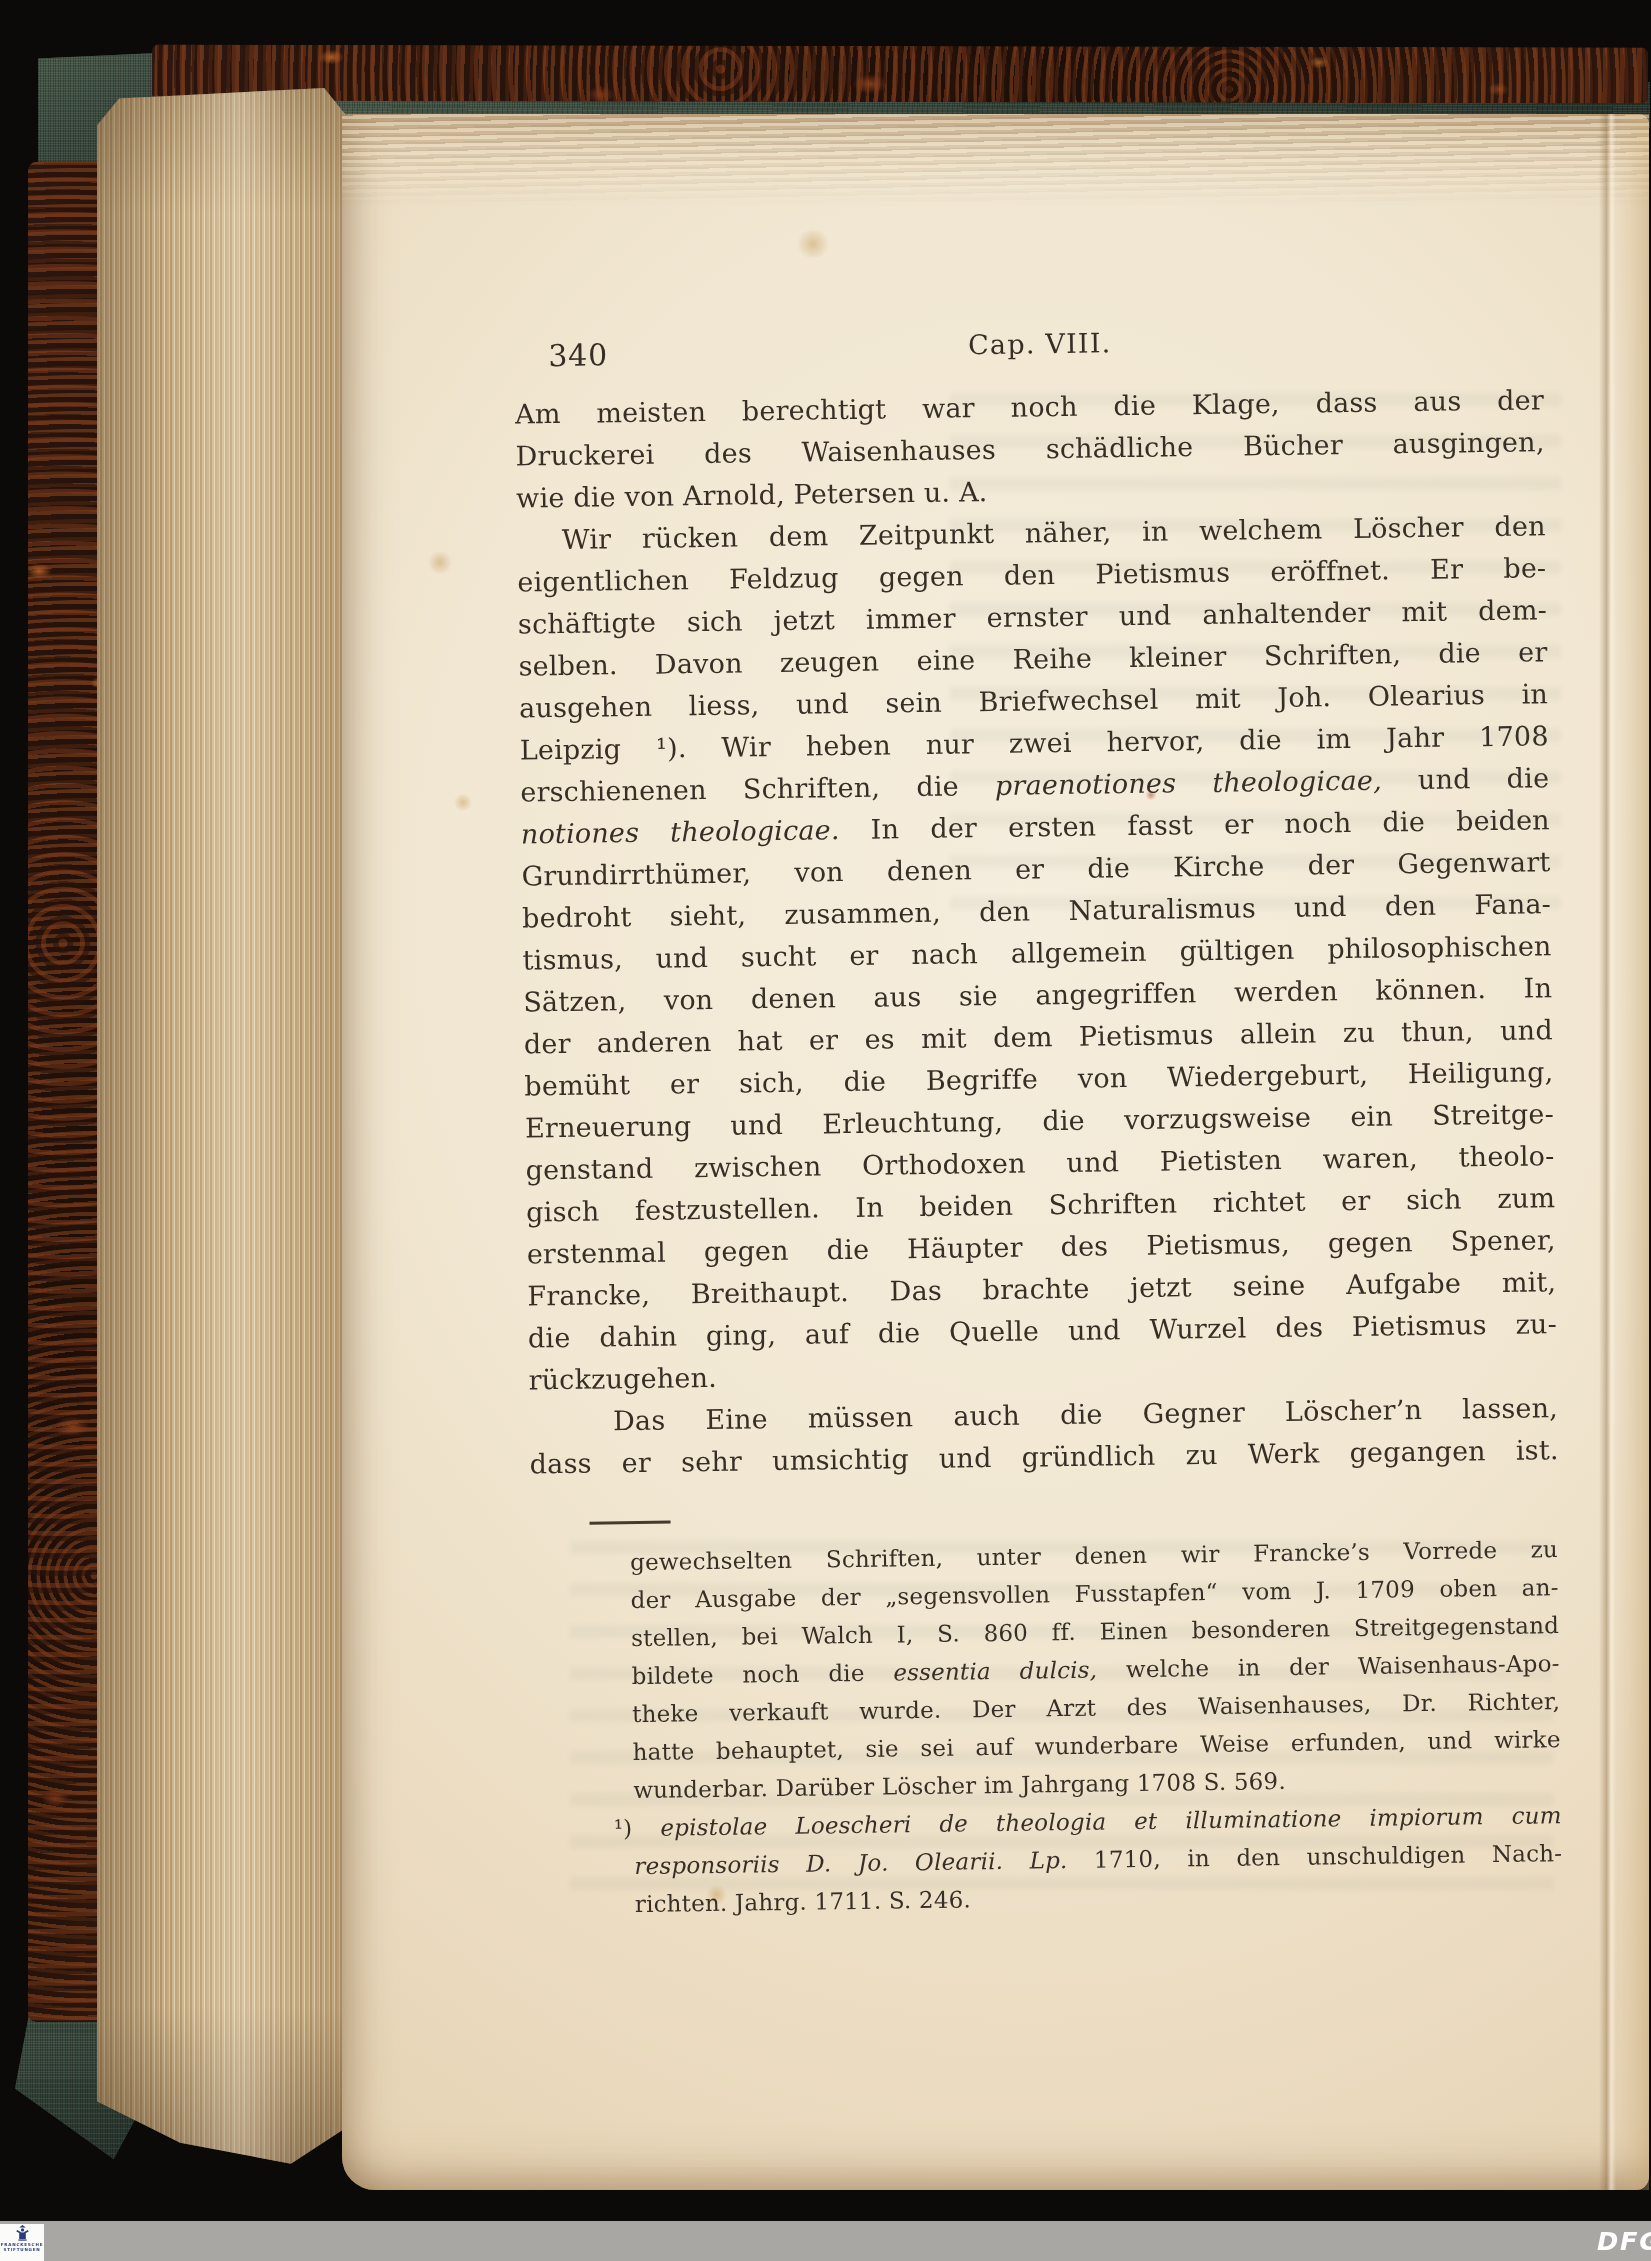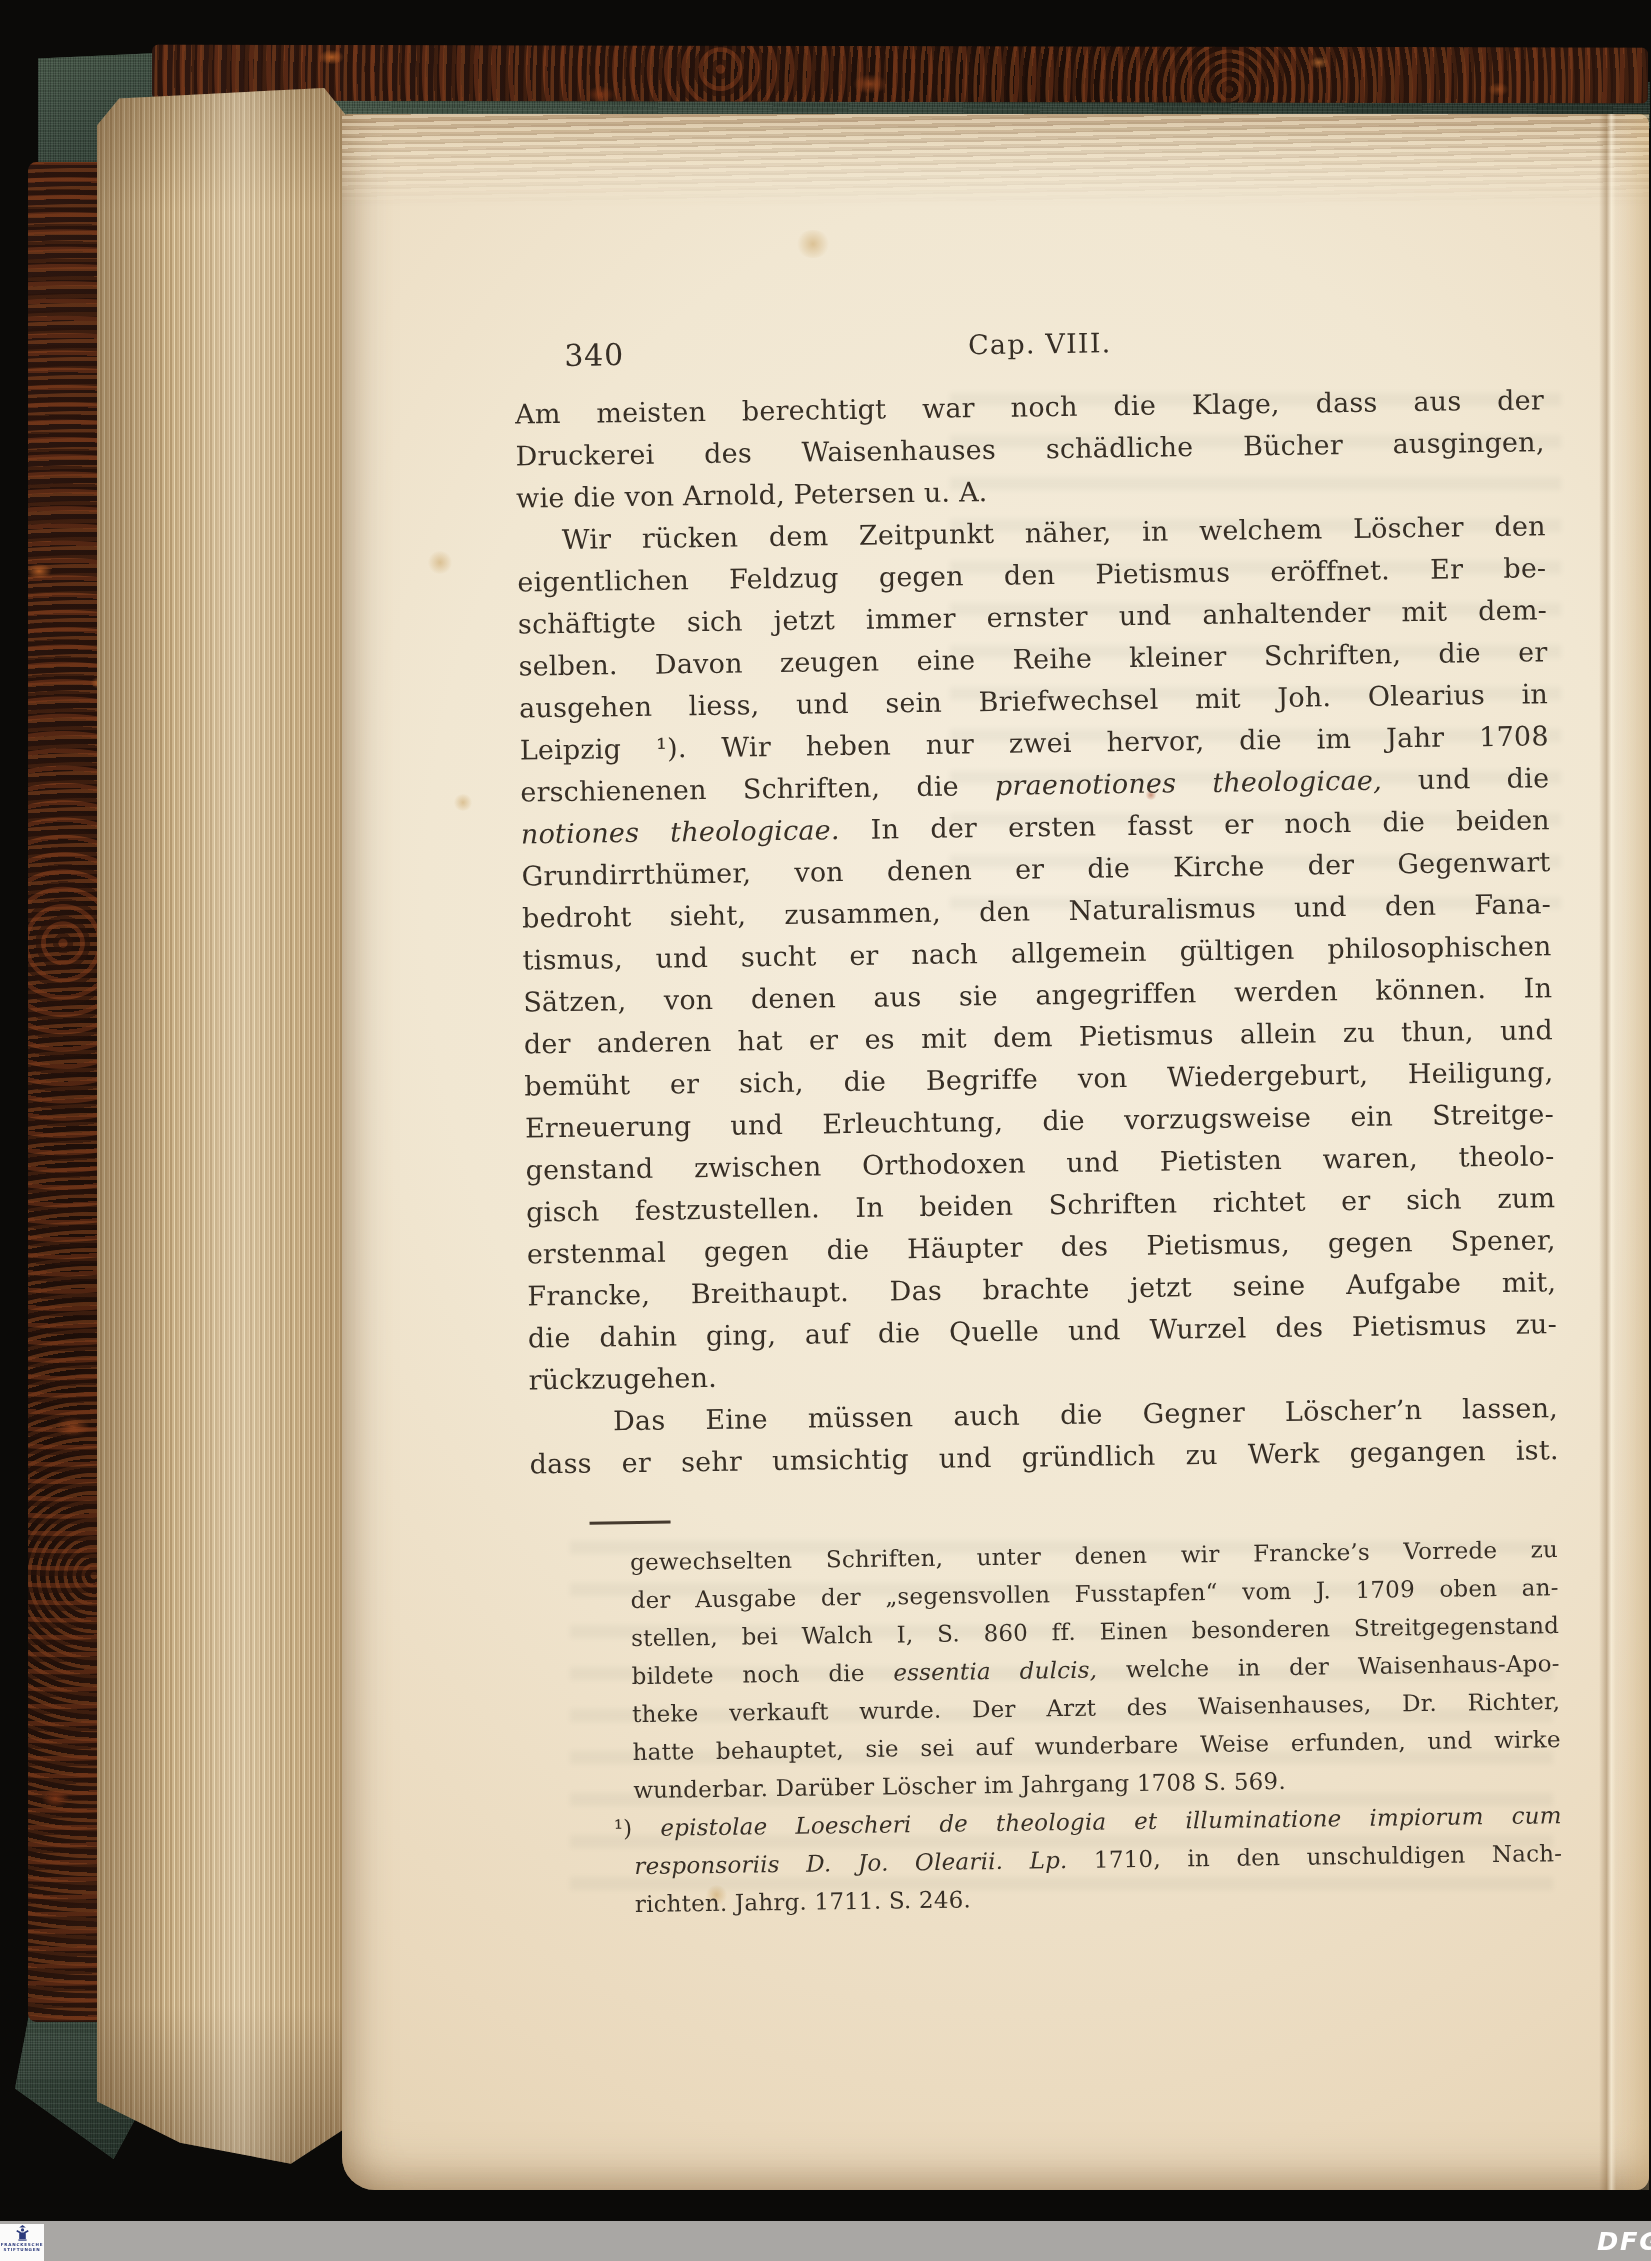--- a/index.html
+++ b/index.html
@@ -63,21 +63,21 @@
     background:linear-gradient(90deg, rgba(240,216,168,.0), rgba(236,209,156,.32));}
   .spot{position:absolute;border-radius:50%;
     background:radial-gradient(circle, rgba(187,138,58,.4), rgba(187,138,58,0) 70%);}
   .spot.red{background:radial-gradient(circle, rgba(168,70,40,.55), rgba(168,70,40,0) 70%);}
   .ghost{position:absolute;opacity:.055;filter:blur(2.5px);
     background:repeating-linear-gradient(180deg, transparent 0 13.2px, #5c6656 13.2px 26.4px, transparent 26.4px 42px);}
 
   
   .text-layer{position:absolute;left:0;top:0;width:1652px;height:2261px;
     transform:rotate(-.8deg);transform-origin:991px 908px;color:#372f26;}
-  .pageno{position:absolute;left:572px;top:332px;font-size:30px;letter-spacing:0.8px;}
+  .pageno{position:absolute;left:556px;top:332px;font-size:30px;letter-spacing:0.8px;}
   .chap{position:absolute;left:976px;top:329px;font-size:27px;letter-spacing:1.2px;}
   .body-lines{position:absolute;left:522px;top:387px;width:1029px;font-size:27px;}
   .body-lines .line{height:42px;line-height:42px;}
   .fn-rule{position:absolute;left:581px;top:1516px;width:81px;height:2.5px;background:#453a2e;}
   .fn-lines{position:absolute;left:621px;top:1538px;width:928px;font-size:23px;}
   .fn-lines .line{height:38px;line-height:38px;}
   .line{text-align:justify;text-align-last:justify;letter-spacing:0.2px;}
   .line.last{text-align-last:left;}
   .line.ind{padding-left:45px;}
   .line.ind2{padding-left:84px;}

